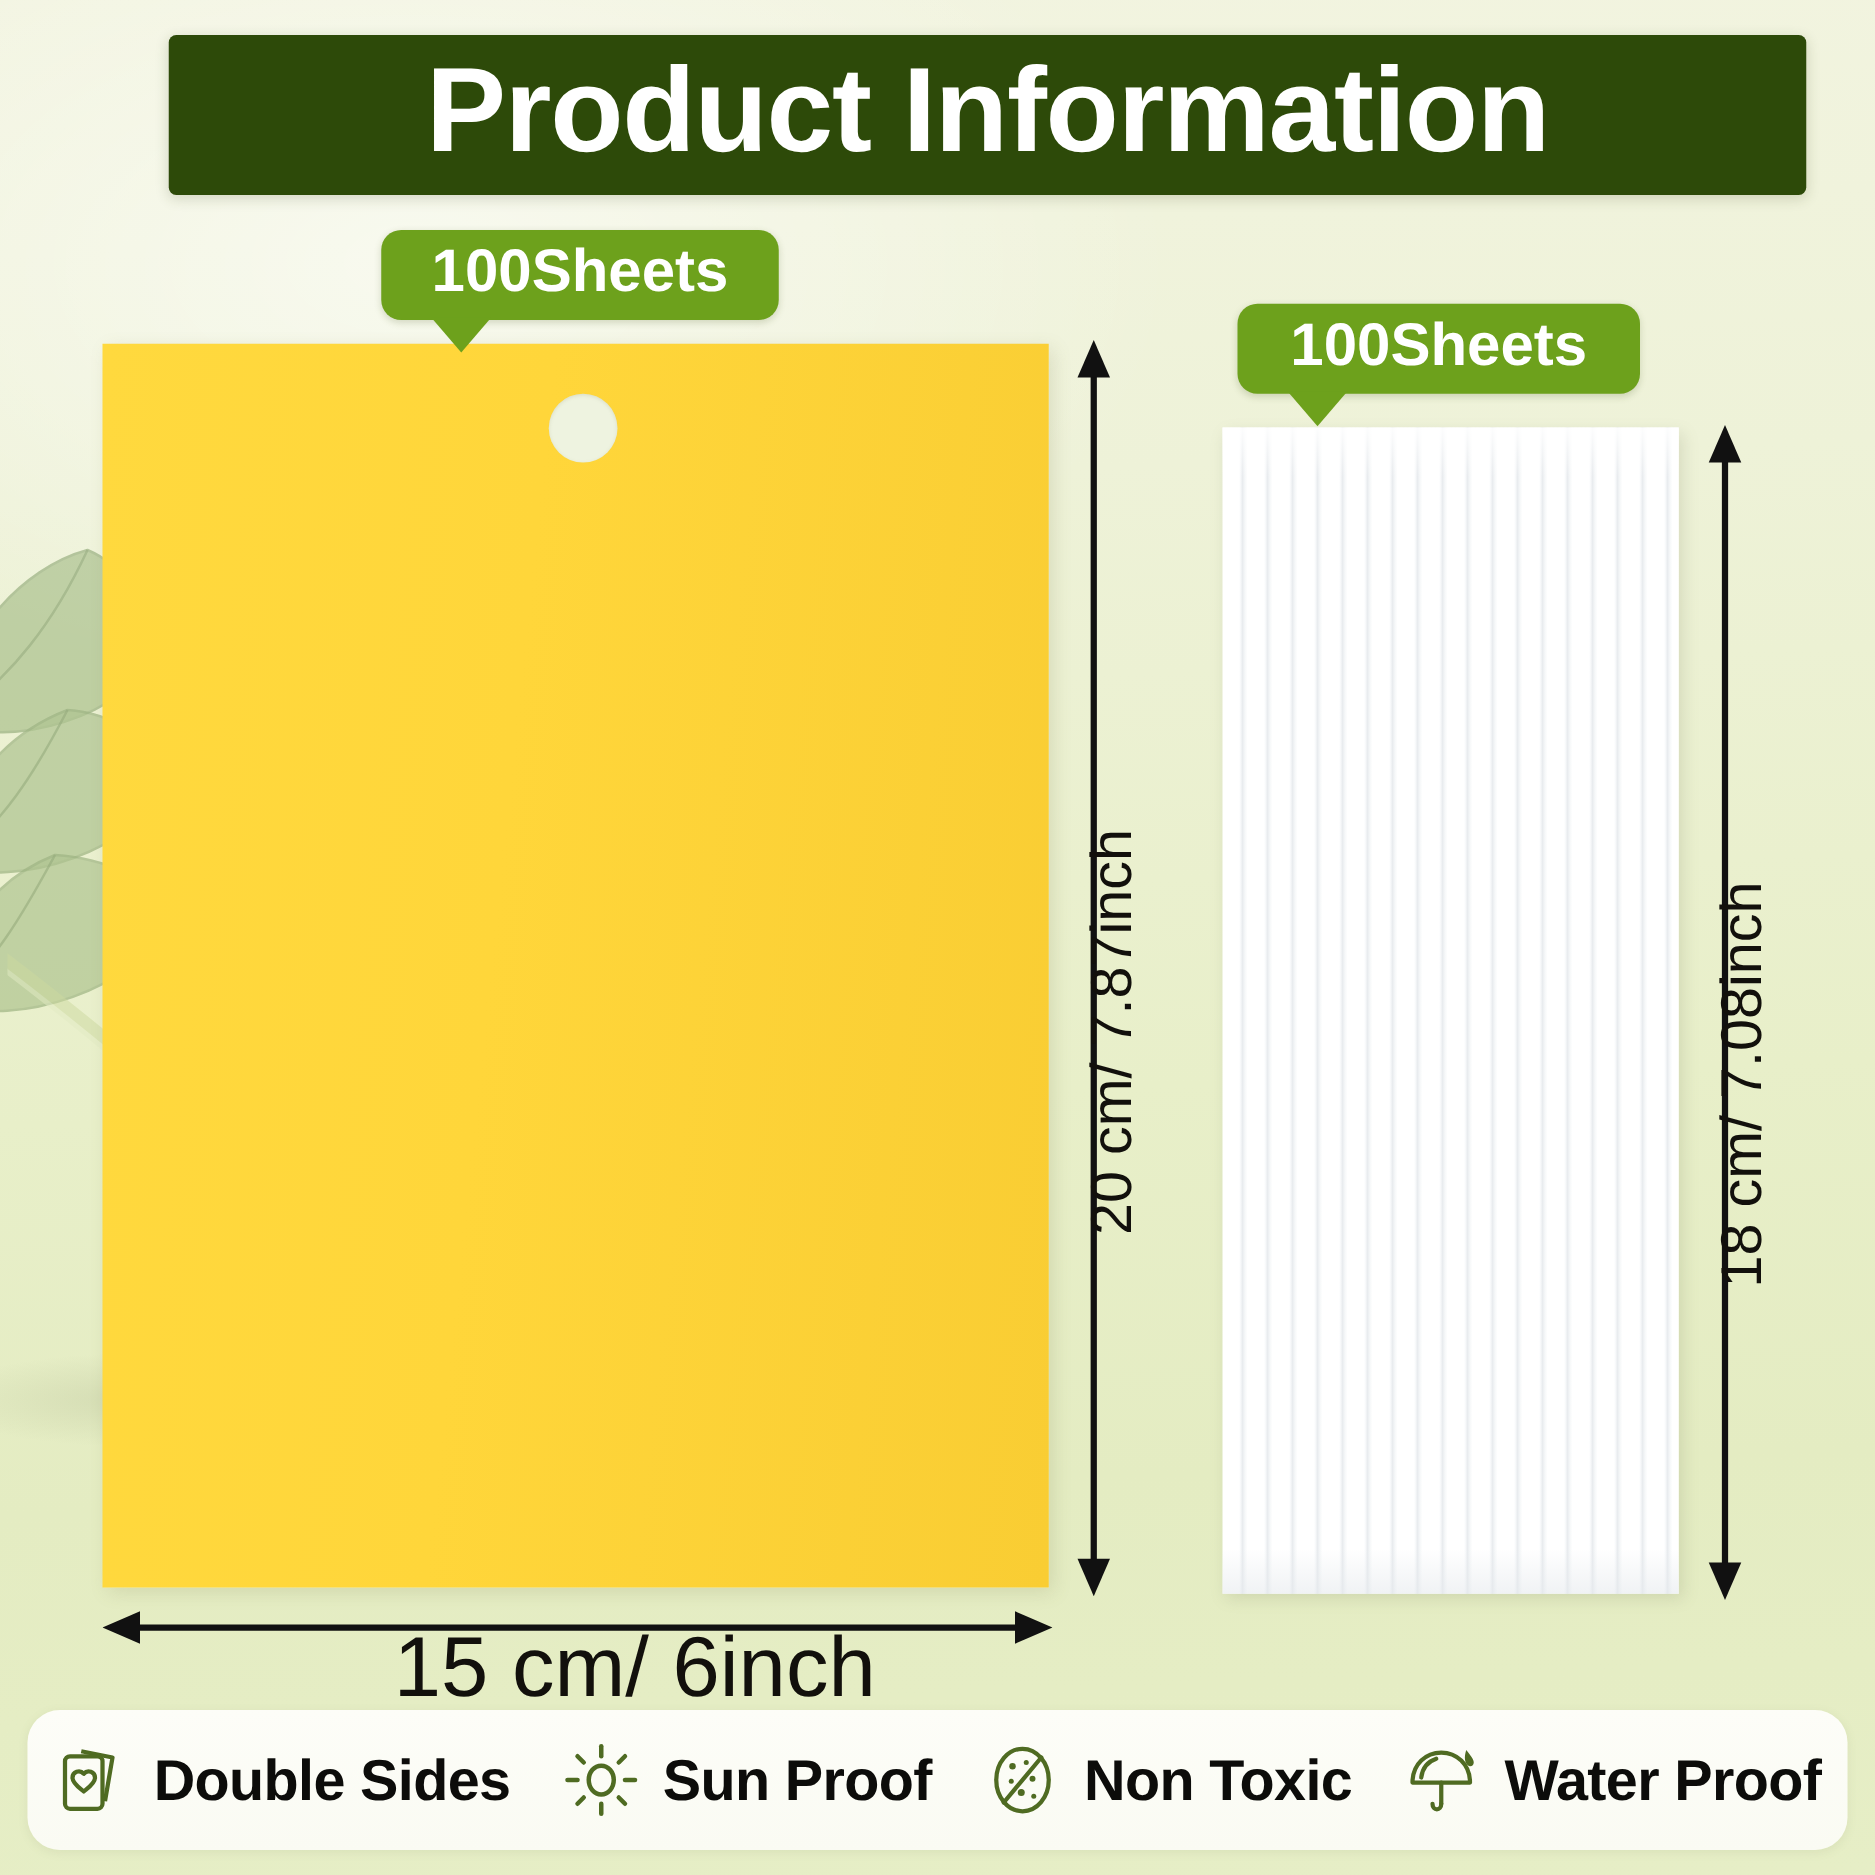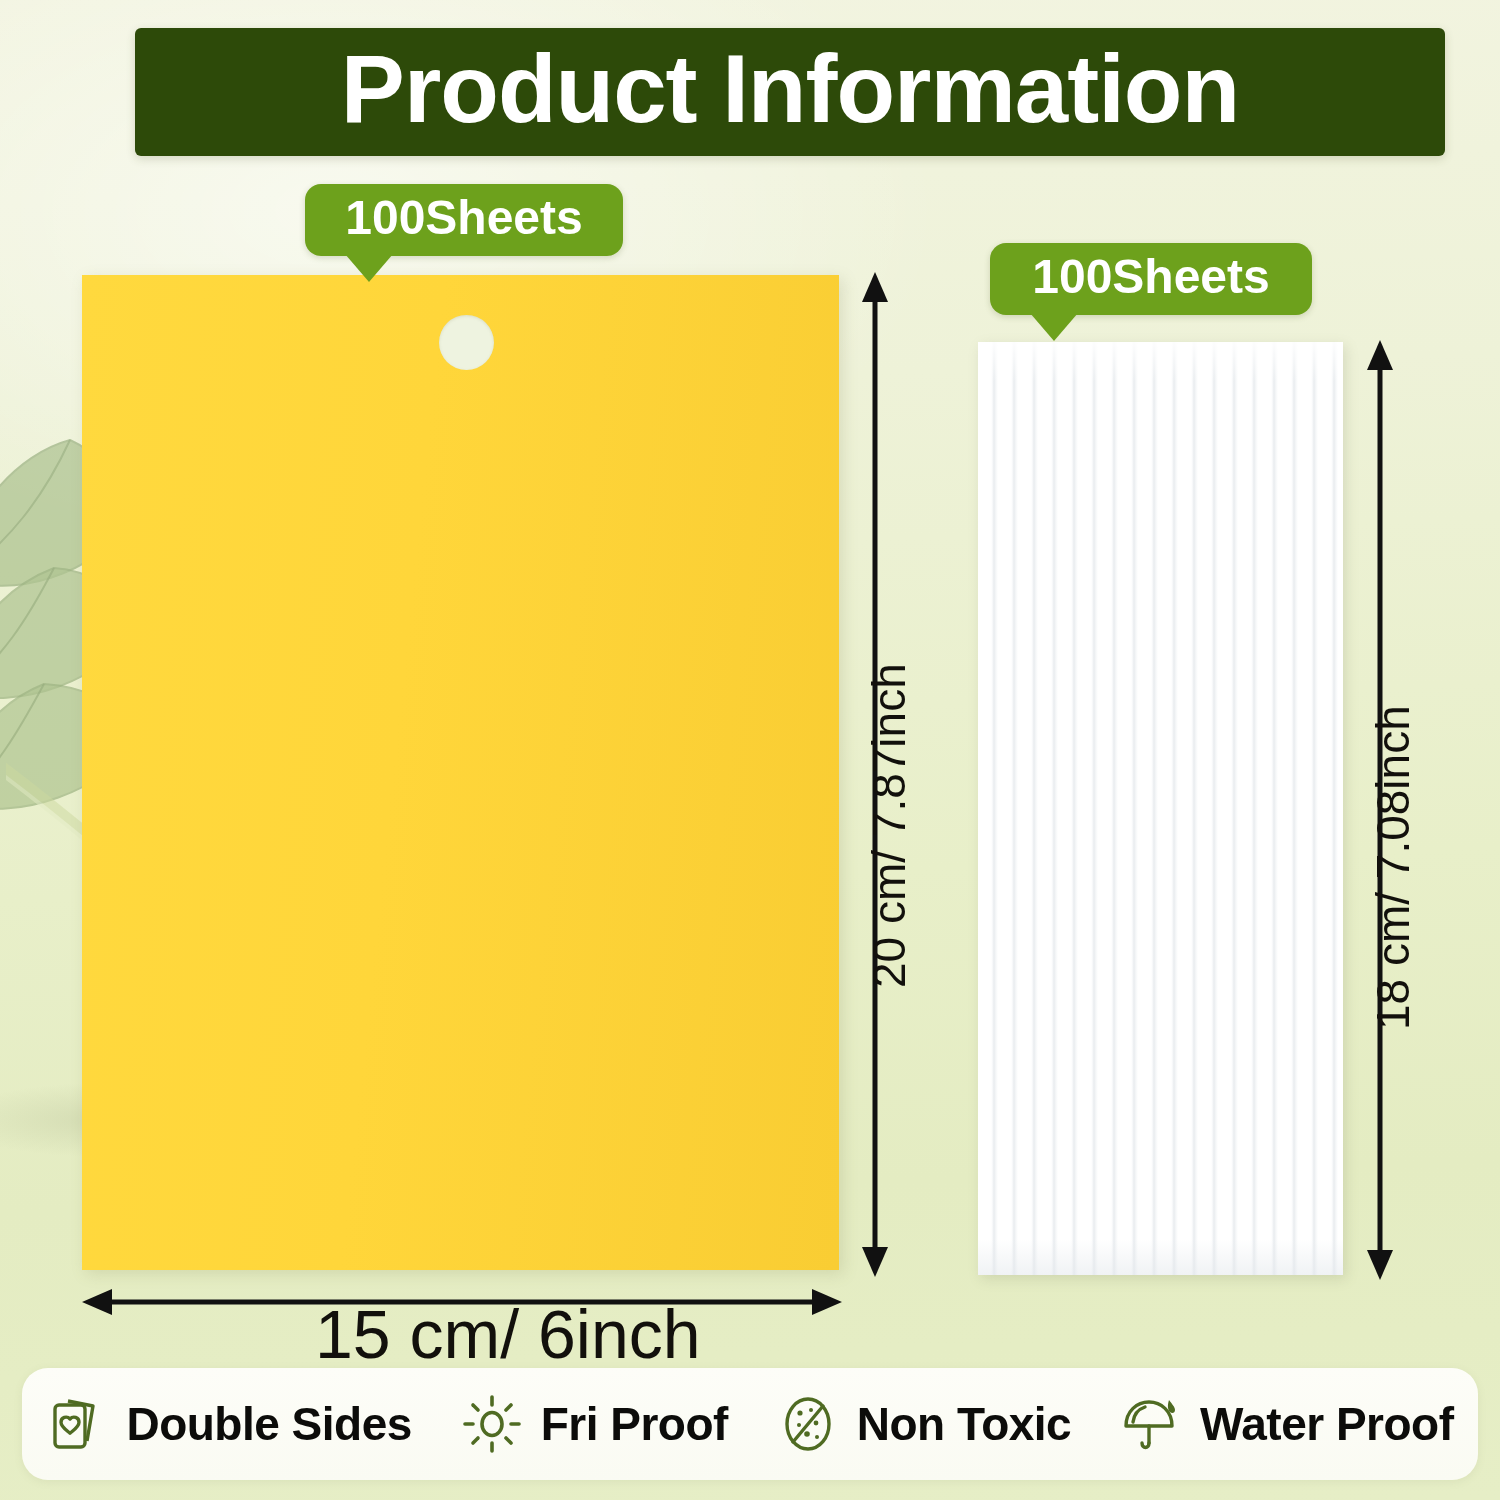--- a/index.html
+++ b/index.html
@@ -326,21 +326,21 @@
             <line x1="31" y1="50" x2="31" y2="58"></line>
             <line x1="4" y1="31" x2="12" y2="31"></line>
             <line x1="50" y1="31" x2="58" y2="31"></line>
             <line x1="12" y1="12" x2="17" y2="17"></line>
             <line x1="45" y1="45" x2="50" y2="50"></line>
             <line x1="50" y1="12" x2="45" y2="17"></line>
             <line x1="17" y1="45" x2="12" y2="50"></line>
           </g>
         </svg>
       </div>
-      <div class="feature-label">Fri Proof</div>
+      <div class="feature-label">Sun Proof</div>
     </div>
 
     <div class="feature">
       <div class="feature-icon">
         <svg viewBox="0 0 62 62" width="62" height="62">
           <g stroke="#4f6b22" stroke-width="3.4" fill="none">
             <ellipse cx="31" cy="31" rx="21" ry="25"></ellipse>
             <line x1="16" y1="49" x2="46" y2="13" stroke-linecap="round"></line>
           </g>
           <g fill="#4f6b22">

